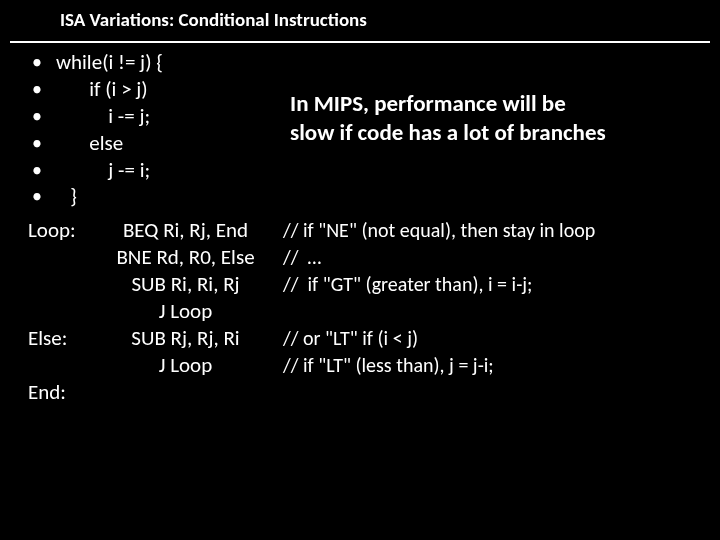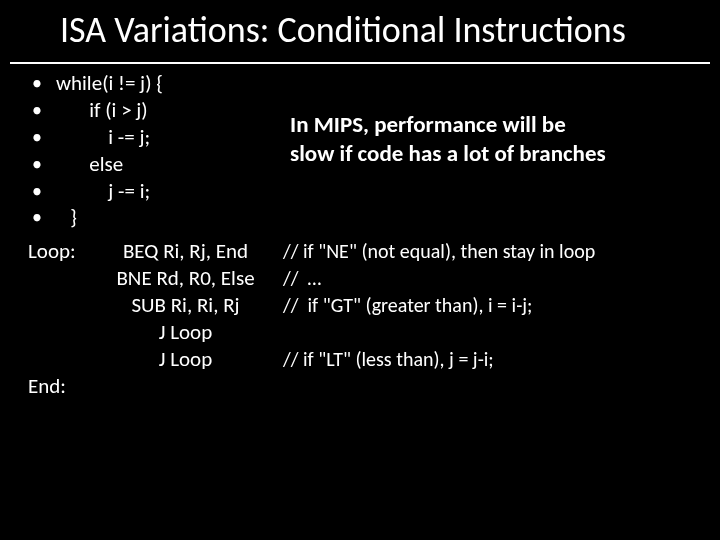--- a/index.html
+++ b/index.html
@@ -9,22 +9,22 @@
     background: #000;
     color: #fff;
     font-family: Calibri, Arial, sans-serif;
     overflow: hidden;
     position: relative;
   }
   .title-area {
     padding: 8px 40px 6px 60px;
   }
   .title {
-    font-size: 36px;
-    font-weight: 400;
+    font-size: 19px;
+    font-weight: 700;
     color: #fff;
   }
   .title-rule {
     border: none;
     border-top: 2px solid #fff;
     margin: 4px 10px 0 10px;
   }
   .content {
     padding: 6px 0 0 28px;
     font-size: 21px;
@@ -131,20 +131,25 @@
       <span class="asm-label"></span>
       <span class="asm-instr">SUB Ri, Ri, Rj</span>
       <span class="asm-comment">//  if "GT" (greater than), i = i-j;</span>
     </div>
     <div class="asm-row">
       <span class="asm-label"></span>
       <span class="asm-instr">J Loop</span>
       <span class="asm-comment"></span>
     </div>
     <div class="asm-row">
+      <span class="asm-label">Else:</span>
+      <span class="asm-instr">SUB Rj, Rj, Ri</span>
+      <span class="asm-comment">// or "LT" if (i &lt; j)</span>
+    </div>
+    <div class="asm-row">
       <span class="asm-label"></span>
       <span class="asm-instr">J Loop</span>
       <span class="asm-comment">// if "LT" (less than), j = j-i;</span>
     </div>
     <div class="asm-row">
       <span class="asm-label">End:</span>
       <span class="asm-instr"></span>
       <span class="asm-comment"></span>
     </div>
   </div>

